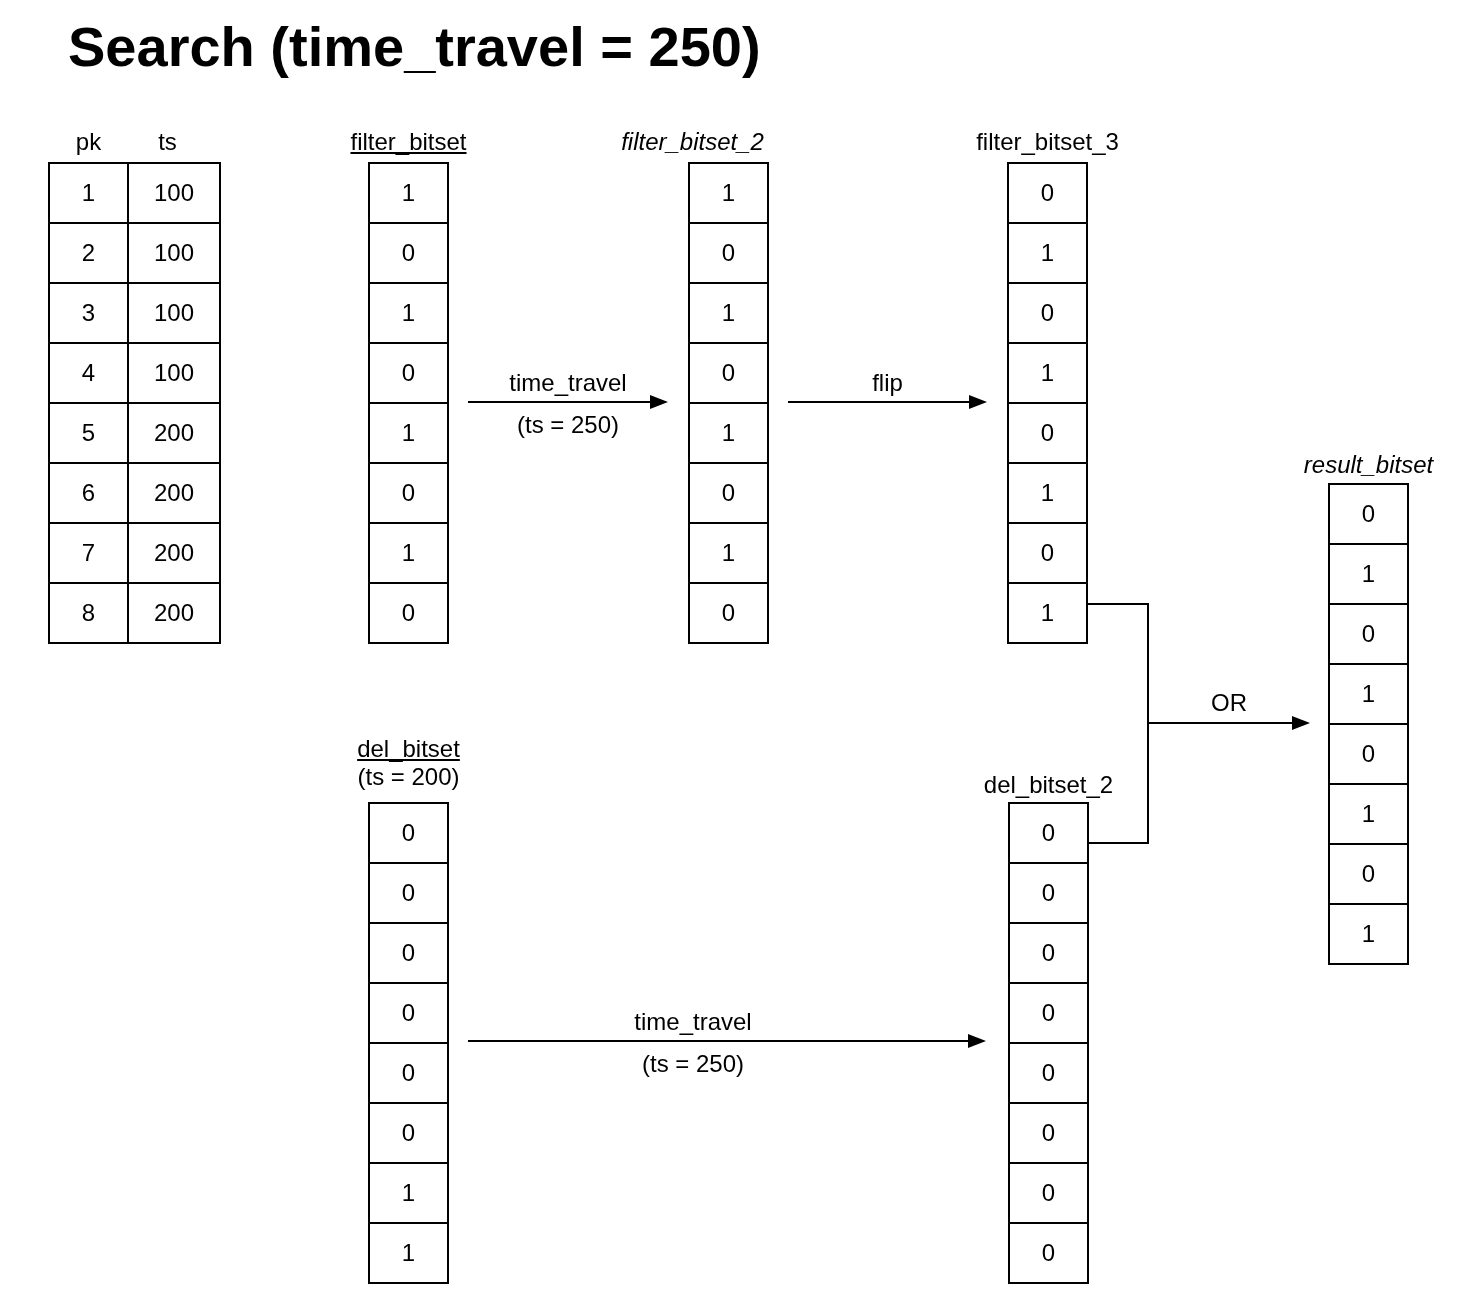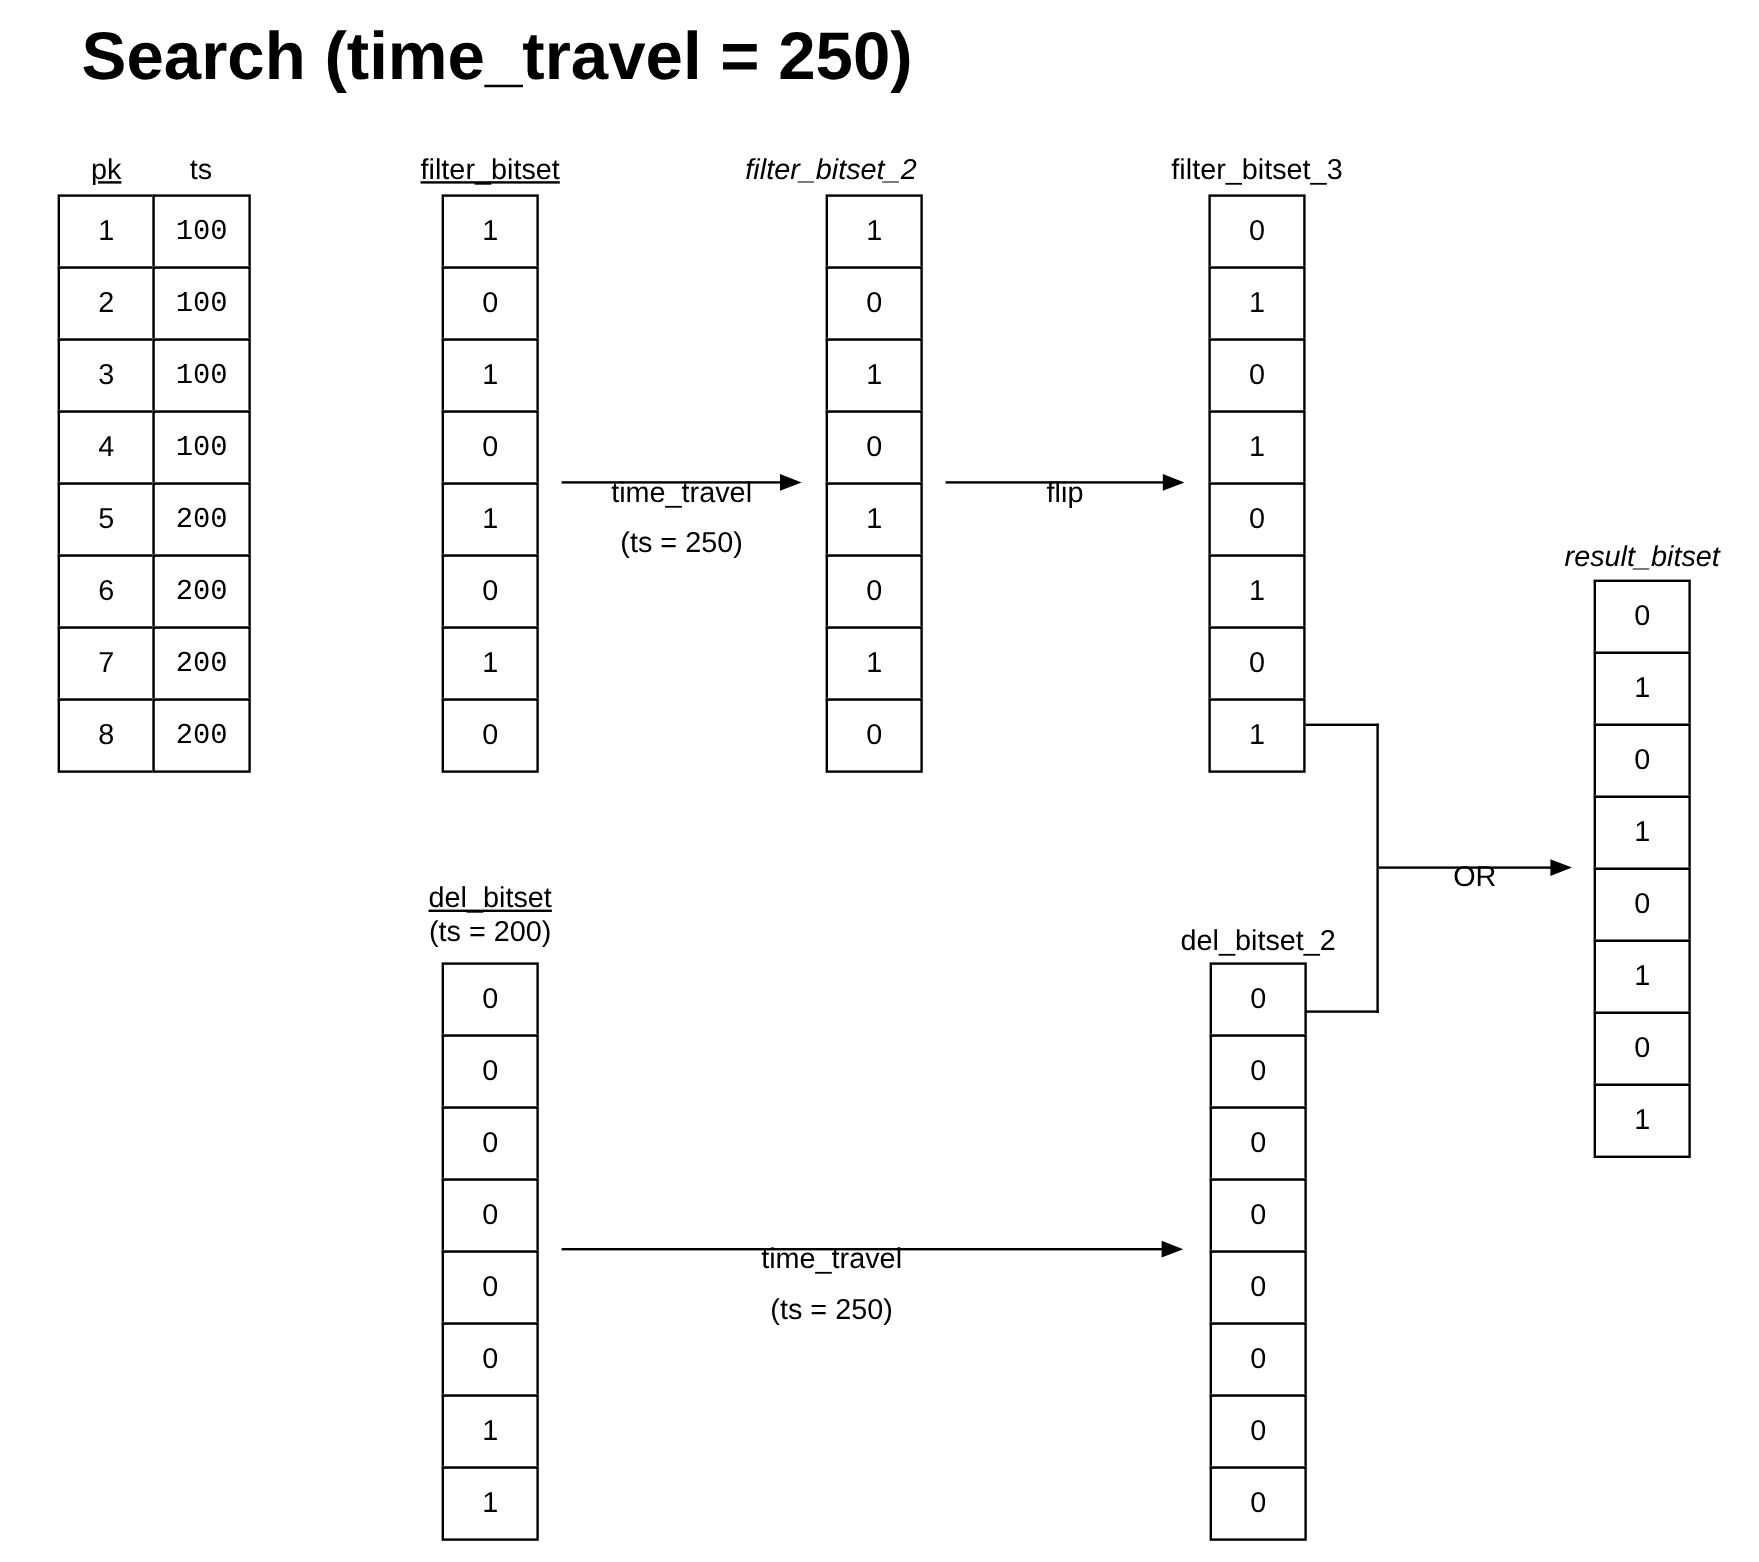--- a/index.html
+++ b/index.html
@@ -39,21 +39,21 @@
     font-size: 24px;
     background: #fff;
   }
   .cell:first-child { margin-top: 0; }
 
   
   .ptable { position: absolute; left: 48px; top: 162px; }
   .trow { display: flex; margin-top: -2px; }
   .trow:first-child { margin-top: 0; }
   .trow .cell { margin-top: 0; }
-  .trow .cell + .cell { margin-left: -2px; width: 82px; font-family: Liberation Mono, monospace; }
+  .trow .cell + .cell { margin-left: -2px; width: 94px; }
 
   .collabel {
     position: absolute;
     width: 161px;
     text-align: center;
     font-size: 24px;
     white-space: nowrap;
   }
 
   .hline { position: absolute; height: 2px; background: #000; }
@@ -63,29 +63,28 @@
     width: 0; height: 0;
     border-left: 18px solid #000;
     border-top: 7px solid transparent;
     border-bottom: 7px solid transparent;
   }
   .alabel {
     position: absolute;
     text-align: center;
     font-size: 24px;
     white-space: nowrap;
-    margin-top: 28px;
   }
 </style>
 </head>
 <body>
 
 <div class="page-title">Search (time_travel = 250)</div>
 
-<div class="collabel" style="left:48px; top:128px; width:81px;text-decoration:underline;">pk</div>
+<div class="collabel" style="left:48px; top:128px; width:81px;">pk</div>
 <div class="collabel" style="left:127px; top:128px; width:81px;">ts</div>
 
 <div class="ptable">
   <div class="trow">
     <div class="cell">1</div>
     <div class="cell">100</div>
   </div>
   <div class="trow">
     <div class="cell">2</div>
     <div class="cell">100</div>

